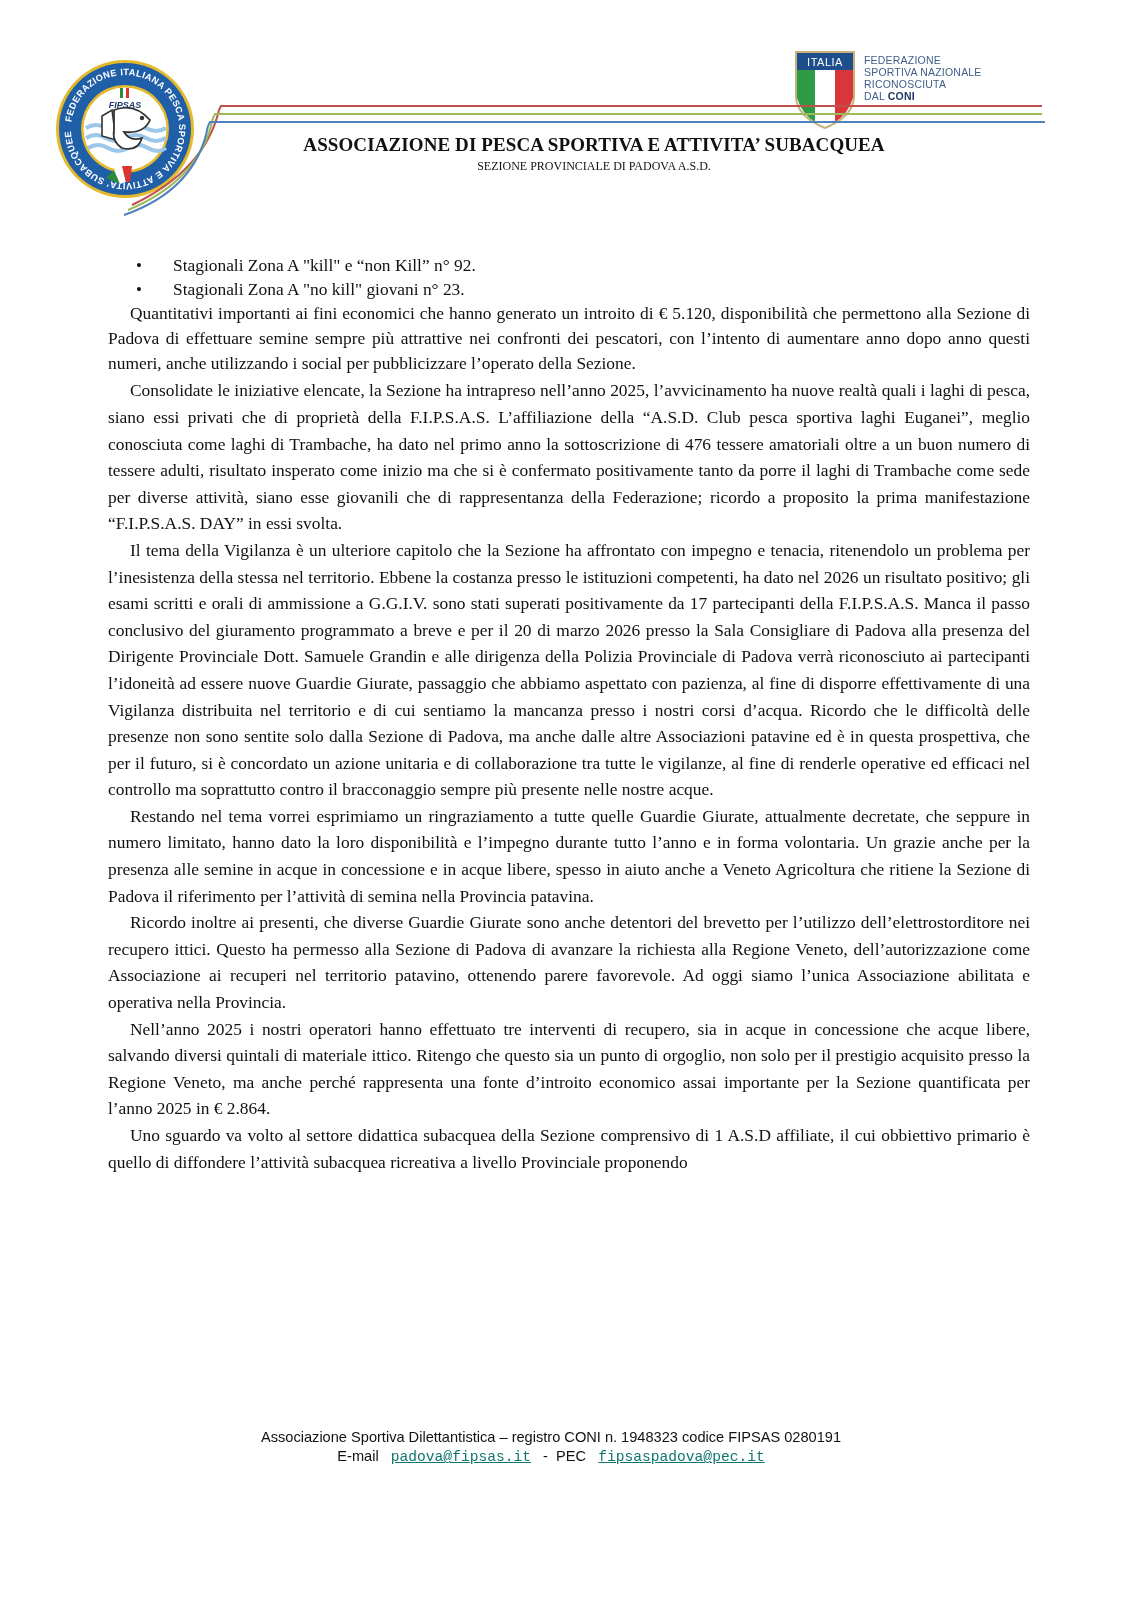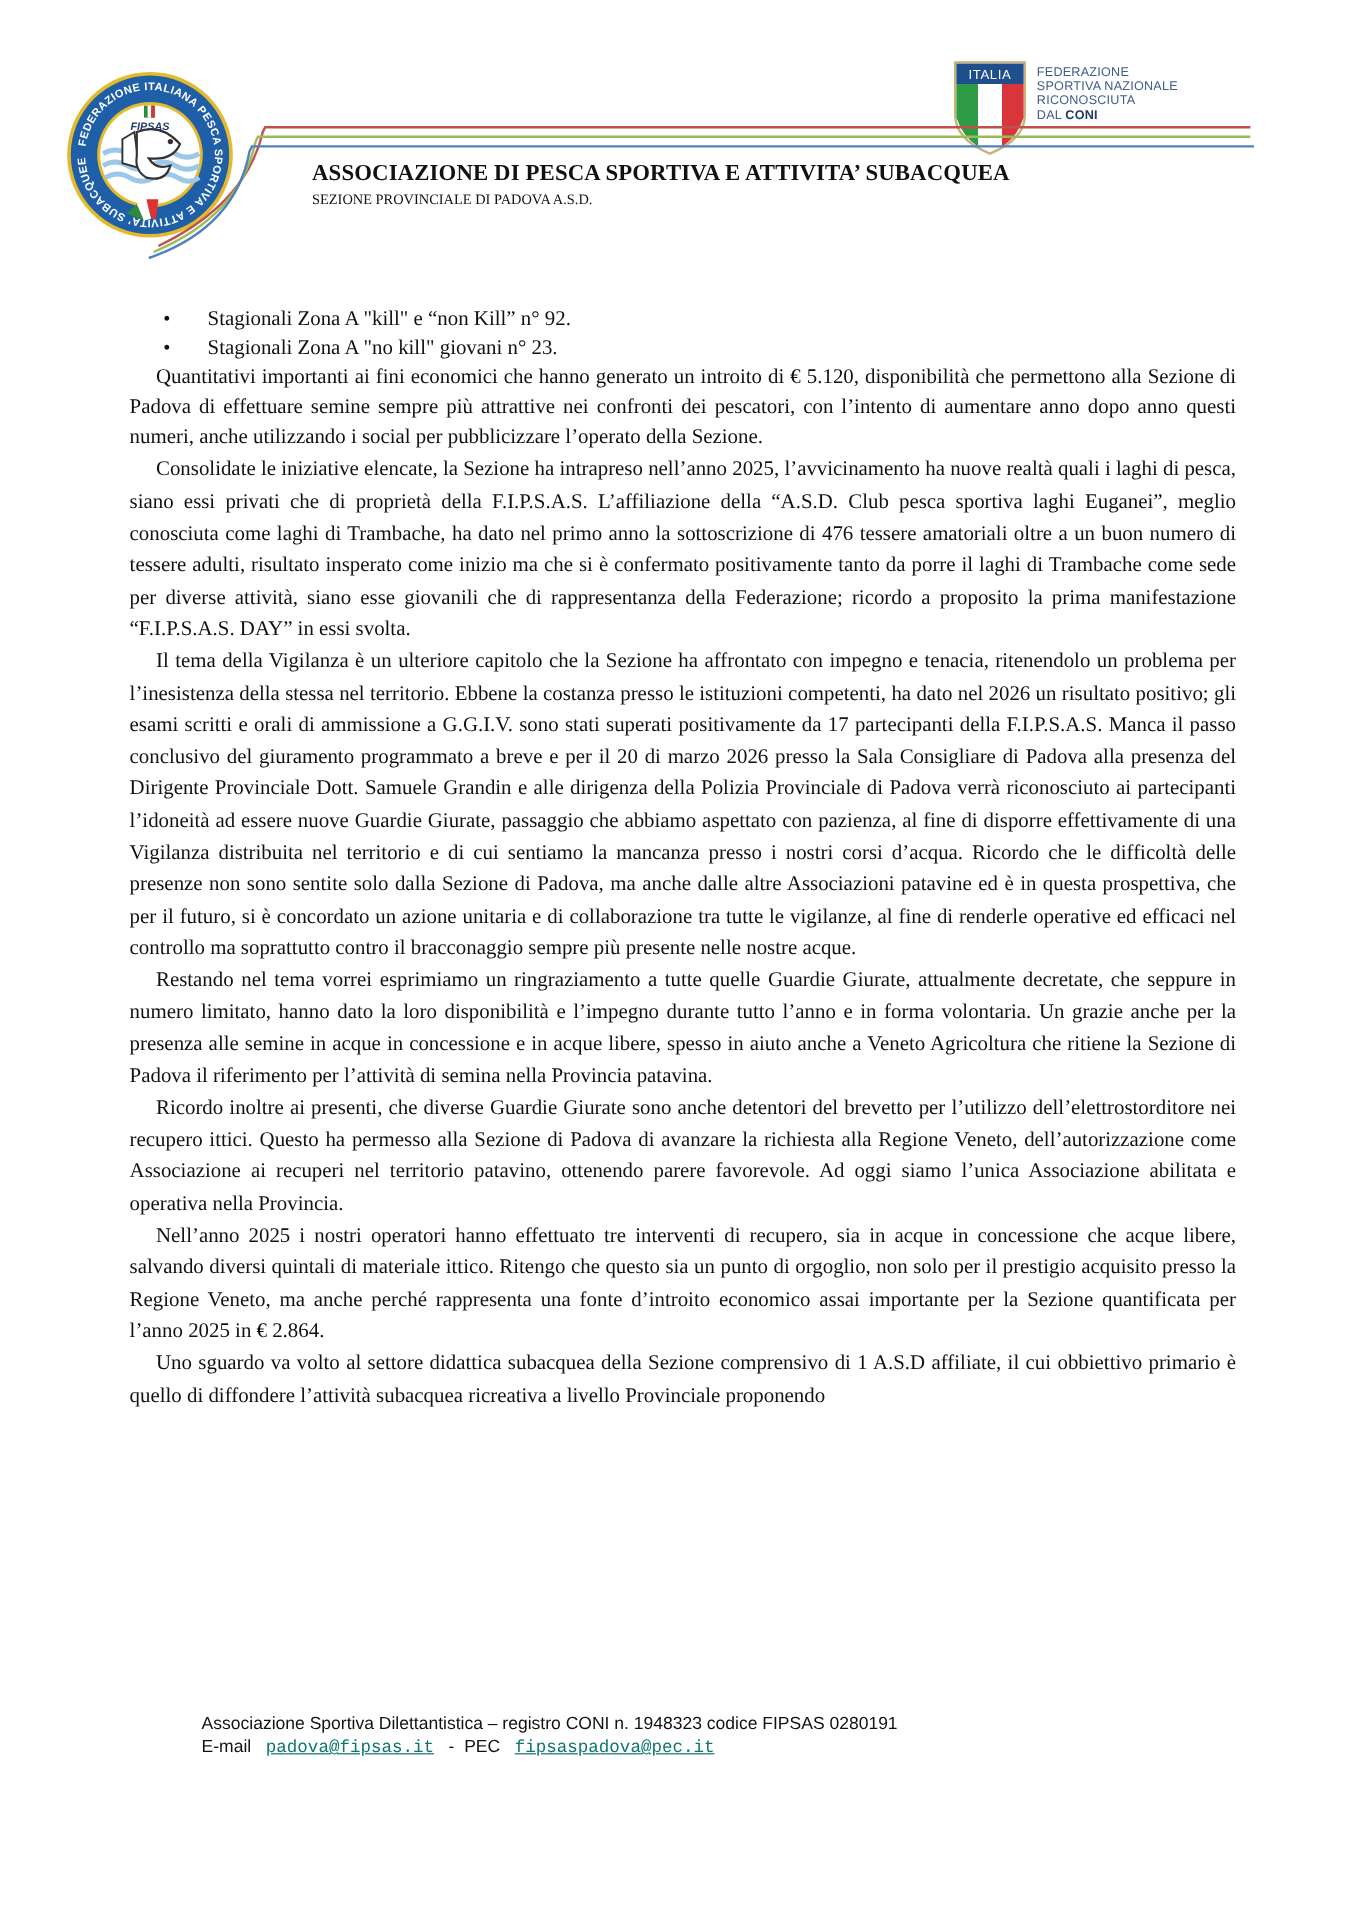--- a/index.html
+++ b/index.html
@@ -4,30 +4,30 @@
 <style>
   html, body { margin: 0; padding: 0; background: #ffffff; }
   body { width: 1131px; height: 1600px; position: relative; overflow: hidden;
          font-family: "Liberation Serif", "DejaVu Serif", serif; color: #111; }
   .logo-fipsas { position: absolute; left: 54px; top: 58px; width: 142px; height: 142px; }
   .coni { position: absolute; left: 794px; top: 6px; width: 260px; height: 86px; margin-top: 44px; }
   .coni-text { position: absolute; left: 70px; top: 4px; font-family: "Liberation Sans", "DejaVu Sans", sans-serif;
                font-size: 10.5px; line-height: 12px; color: #3e5d8a; letter-spacing: 0.2px; }
   .coni-text b { color: #1f3a68; }
   .lines { position: absolute; left: 0; top: 0; width: 1131px; height: 260px; pointer-events: none; }
-  .hdr { position: absolute; left: 260px; top: 134px; width: 700px; }
+  .hdr { position: absolute; left: 244px; top: 134px; width: 700px; text-align: center; }
   .hdr-title { font-weight: bold; font-size: 19px; letter-spacing: 0.1px; line-height: 22px; }
   .hdr-sub { font-size: 12px; line-height: 20px; }
   .content { position: absolute; left: 108px; top: 254px; width: 922px; font-size: 17.4px; line-height: 26.6px; }
   .bullets { margin: 0; padding: 0; list-style: none; }
   .bullets li { position: relative; padding-left: 65px; line-height: 23.5px; }
   .bullets li::before { content: "•"; position: absolute; left: 28px; top: 0; font-size: 17px; }
   .para { margin: 0; text-align: justify; text-indent: 22px; }
   .para.tight { line-height: 24.8px; }
-  .footer { position: absolute; left: 168px; top: 1428px; width: 830px; text-align: left;
+  .footer { position: absolute; left: 136px; top: 1428px; width: 830px; text-align: center;
             font-family: "Liberation Sans", "DejaVu Sans", sans-serif; font-size: 14.6px; line-height: 19.4px; color: #111; }
   .footer a { color: #0f766e; text-decoration: underline; font-family: Liberation Mono, monospace; }
 </style>
 </head>
 <body>
 
 <div class="logo-fipsas">
   <svg width="142" height="142" viewBox="0 0 142 142">
     <defs>
       <path id="ringpath" d="M71,71 m-54,0 a54,54 0 1,1 108,0 a54,54 0 1,1 -108,0"></path>

